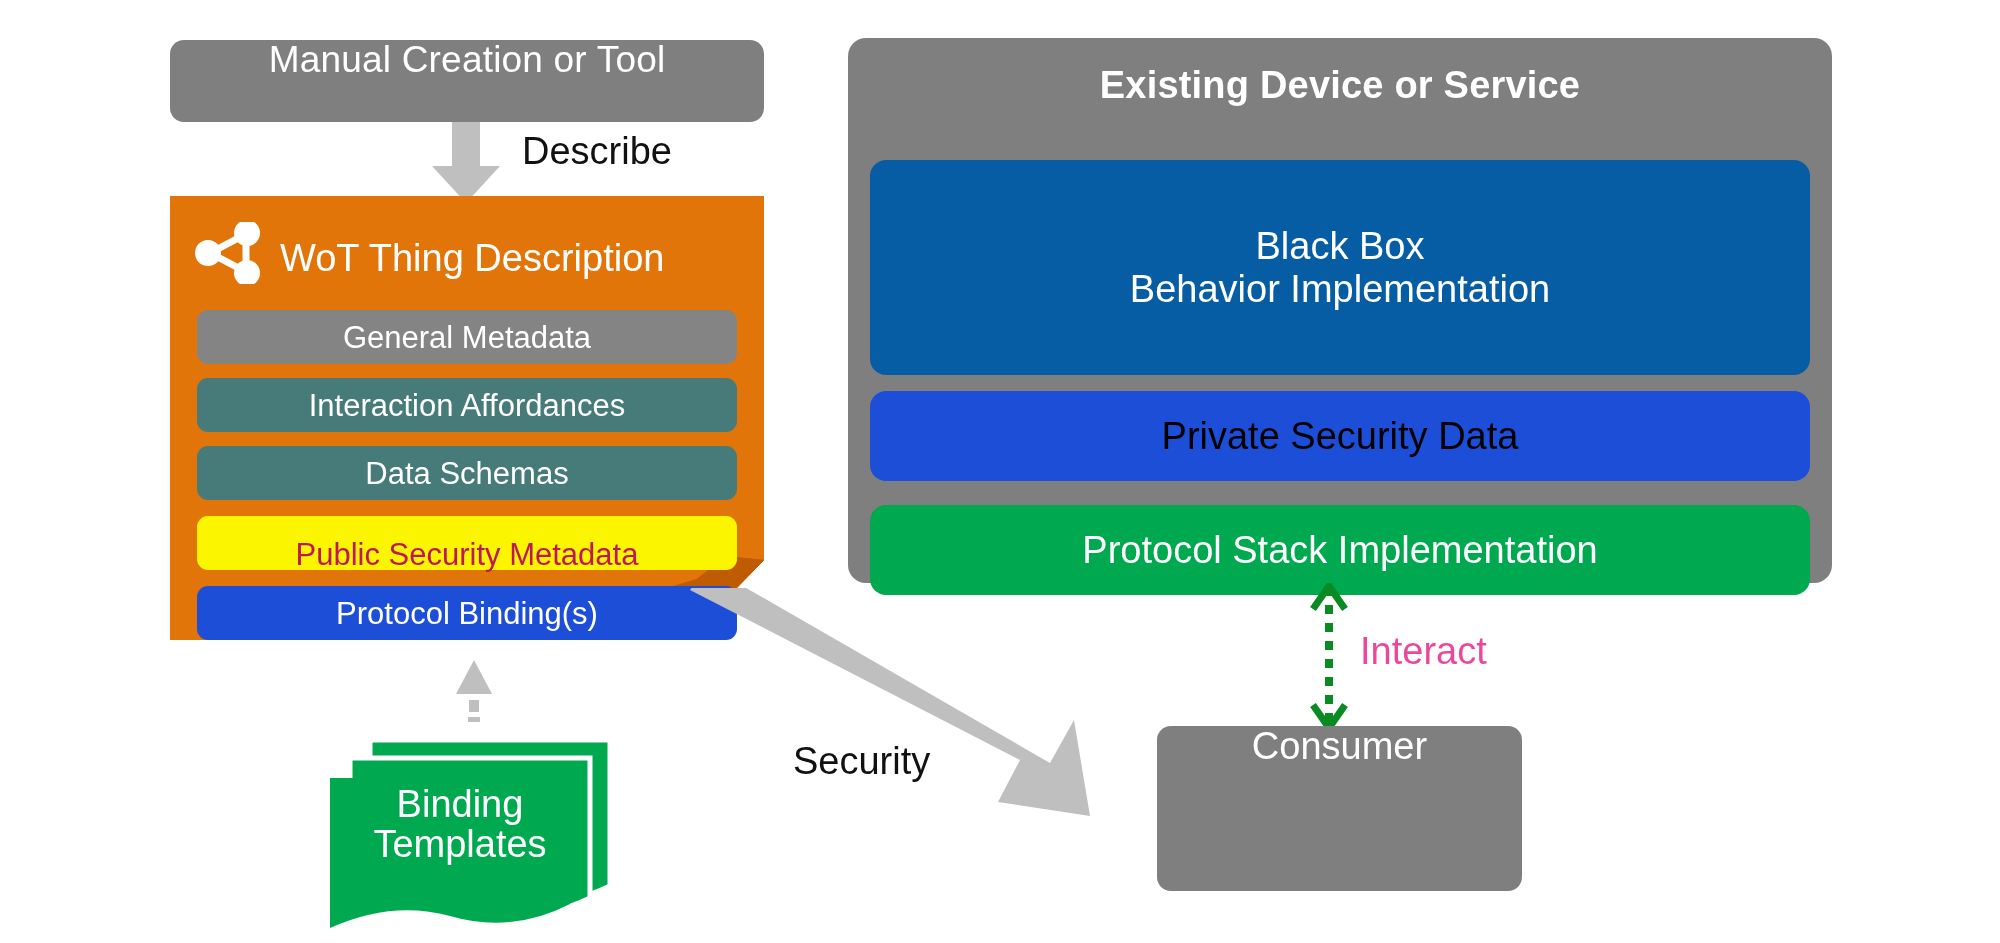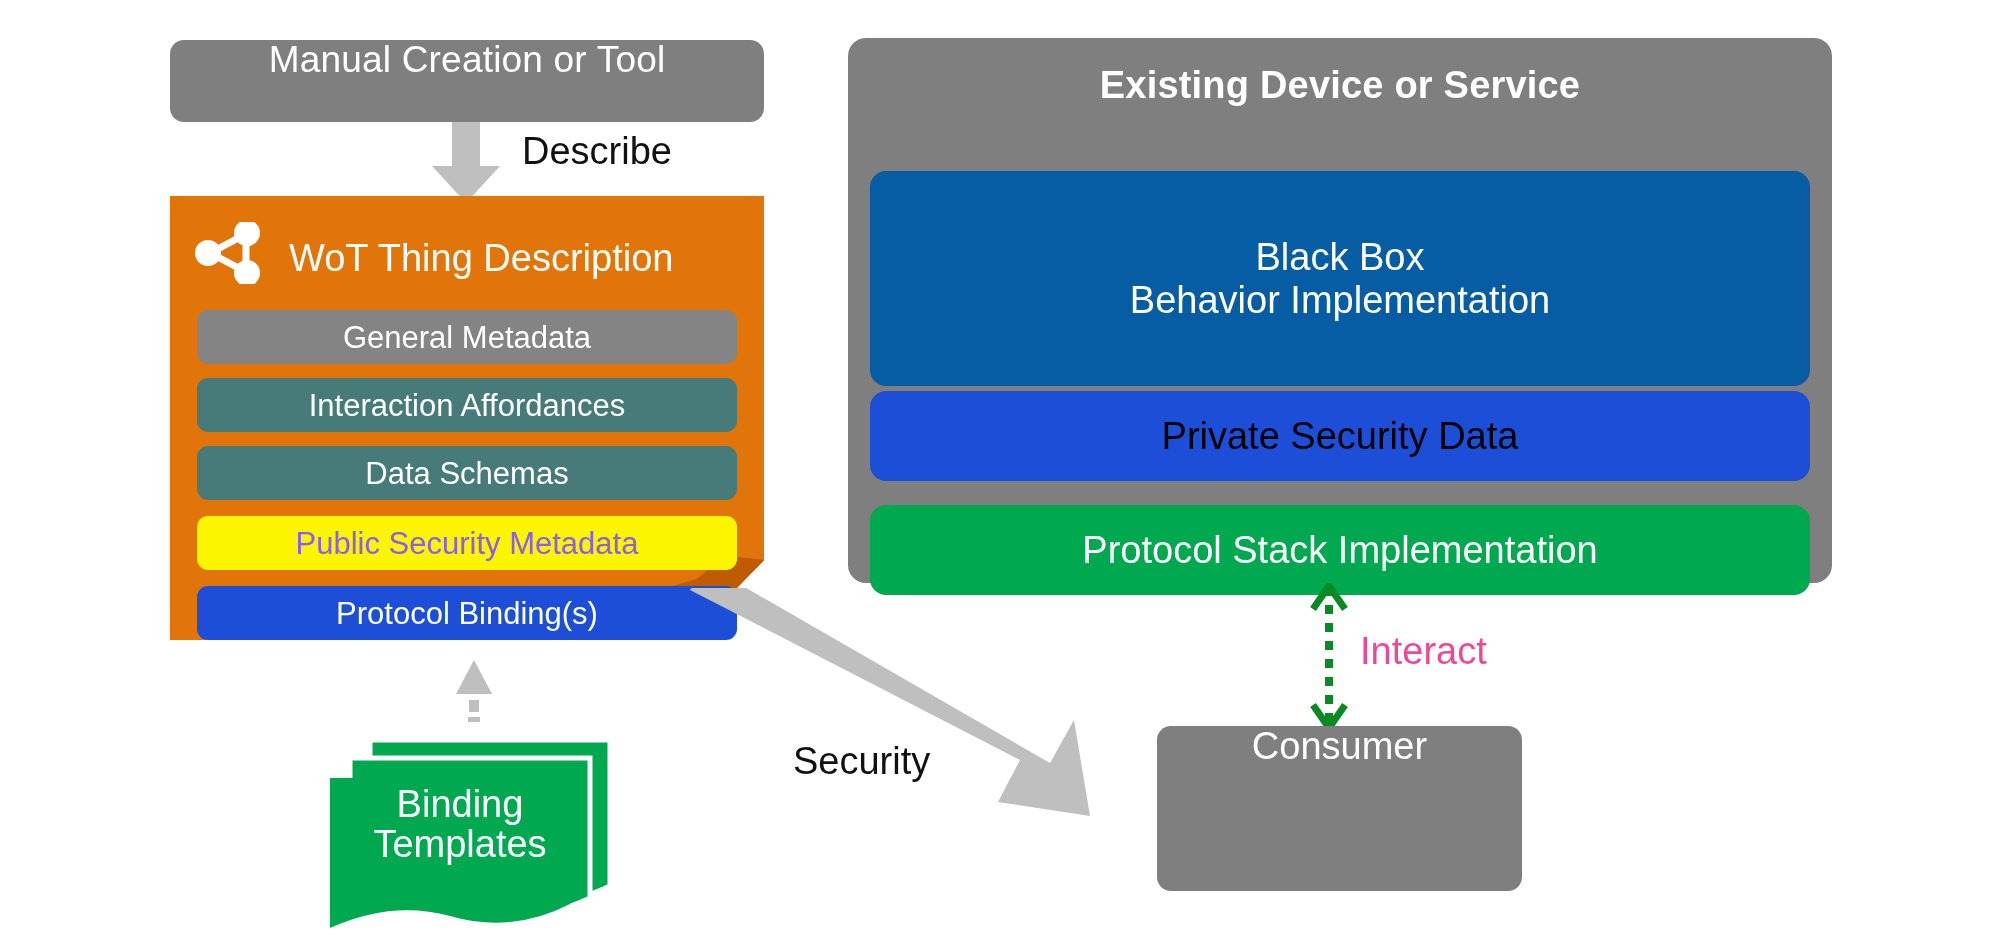--- a/index.html
+++ b/index.html
@@ -34,36 +34,36 @@
     font-weight:normal;white-space:nowrap;
   }
 
   
   #td-doc{left:170px;top:196px;width:594px;height:474px;}
   #td-doc svg{position:absolute;left:0;top:0;}
   #td-inner{position:absolute;left:0;top:0;width:594px;height:474px;}
 
   #td-title-row{
     position:absolute;left:22px;top:26px;width:560px;height:72px;
-    display:flex;align-items:center;gap:25px;
+    display:flex;align-items:center;gap:16px;
   }
   #td-title-row .wot-icon{width:72px;height:62px;flex:0 0 auto;}
   #td-title{
     color:#ffffff;font-size:38px;font-weight:normal;white-space:nowrap;
   }
 
   .td-bar{
     position:absolute;left:27px;width:540px;height:54px;
     border-radius:11px;
     display:flex;align-items:center;justify-content:center;
     font-size:31px;line-height:1;
   }
   .td-bar.gray{background:#848484;color:#fff;}
   .td-bar.teal{background:#467b79;color:#fff;}
-  .td-bar.yellow{background:#fcf500;color:#8b5cf6;}
+  .td-bar.yellow{background:#fcf500;color:#be185d;align-items:flex-end;}
   .td-bar.green{background:#1d4ed8;color:#fff;}
 
   
   #bt-arrow{left:452px;top:660px;width:44px;height:64px;}
   #binding-templates{left:322px;top:736px;width:300px;height:200px;}
   #binding-templates svg{position:absolute;left:0;top:0;}
   #bt-label{
     position:absolute;left:14px;top:48px;width:248px;
     color:#ffffff;font-size:38px;line-height:1.06;text-align:center;
   }
@@ -75,21 +75,21 @@
   }
   #ed-title{
     position:absolute;left:0;top:26px;width:984px;text-align:center;
     color:#ffffff;font-size:38px;font-weight:bold;letter-spacing:.2px;
   }
   .ed-bar{
     position:absolute;left:22px;width:940px;border-radius:16px;
     display:flex;align-items:center;justify-content:center;
     text-align:center;line-height:1.12;
   }
-  #ed-blackbox{top:122px;height:215px;background:#065da3;color:#fff;font-size:38px;margin-top:11px;}
+  #ed-blackbox{top:122px;height:215px;background:#065da3;color:#fff;font-size:38px;}
   #ed-private{top:353px;height:90px;background:#1d4ed8;color:#000;font-size:38px;}
   #ed-protocol{top:467px;height:90px;background:#00a94f;color:#fff;font-size:38px;}
 
   
   #interact-arrow{left:1305px;top:583px;width:48px;height:148px;}
   #interact-label{
     left:1360px;top:630px;font-size:38px;color:#ec4899;white-space:nowrap;
   }
 
   

